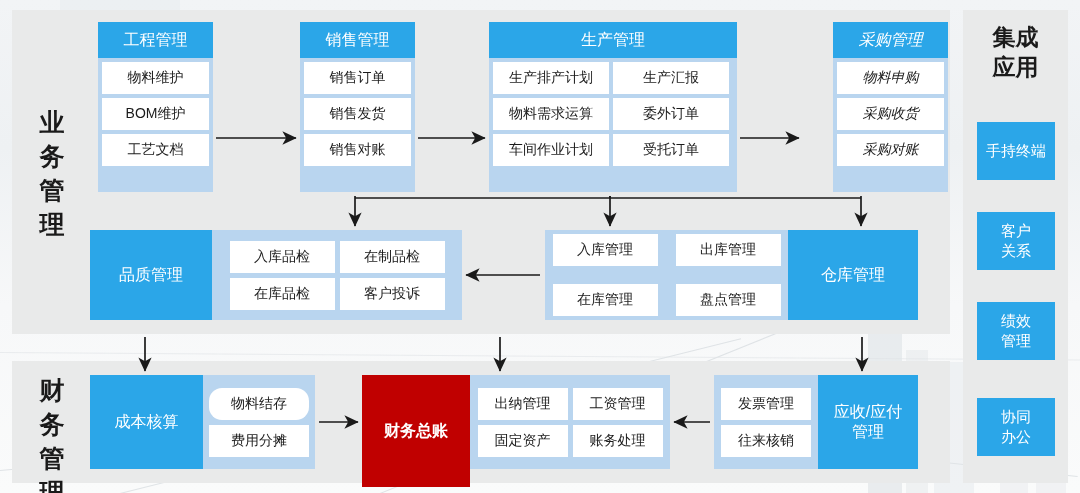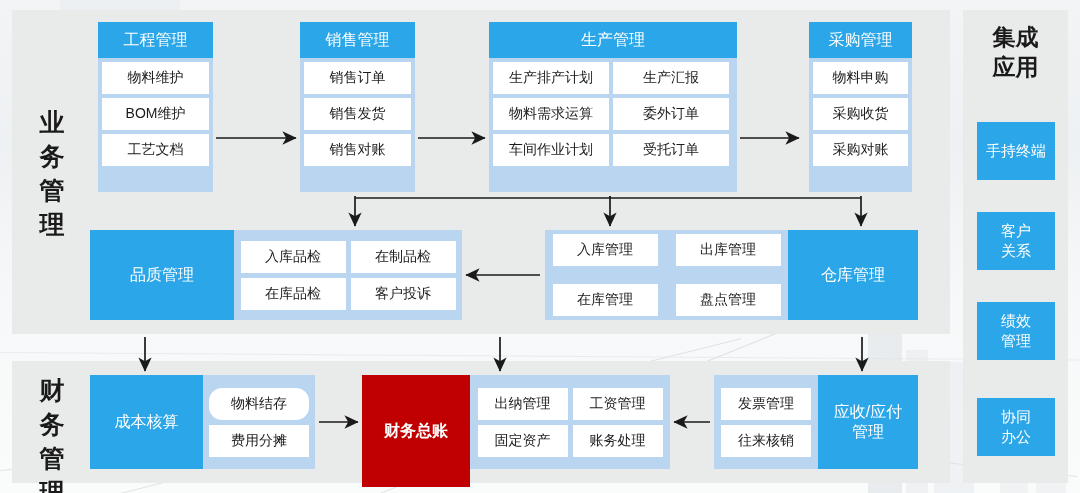--- a/index.html
+++ b/index.html
@@ -171,31 +171,31 @@
     <div class="mod-body" style="width:248px;">
       <div class="cell" style="width:116px;">生产排产计划</div>
       <div class="cell" style="width:116px;">生产汇报</div>
       <div class="cell" style="width:116px;">物料需求运算</div>
       <div class="cell" style="width:116px;">委外订单</div>
       <div class="cell" style="width:116px;">车间作业计划</div>
       <div class="cell" style="width:116px;">受托订单</div>
     </div>
   </div>
 
-  <div class="module" id="mod-purchasing" style="left:809px;top:22px;width:103px;height:170px;">
+  <div class="module" id="mod-purchasing" style="left:833px;top:22px;width:115px;height:170px;font-style:italic;">
     <div class="mod-head">采购管理</div>
     <div class="mod-body" style="flex-direction:row;justify-content:flex-end;">
       <div class="cell" style="width:107px;">物料申购</div>
       <div class="cell" style="width:107px;">采购收货</div>
       <div class="cell" style="width:107px;">采购对账</div>
     </div>
   </div>
 
   <div class="module side" id="mod-quality" style="left:90px;top:230px;width:372px;height:90px;">
-    <div class="side-head" style="width:144px;">品质管理</div>
+    <div class="side-head" style="width:122px;">品质管理</div>
     <div class="side-body">
       <div class="cell" style="width:105px;">入库品检</div>
       <div class="cell" style="width:105px;">在制品检</div>
       <div class="cell" style="width:105px;">在库品检</div>
       <div class="cell" style="width:105px;">客户投诉</div>
     </div>
   </div>
 
   <div class="module side" id="mod-warehouse" style="left:545px;top:230px;width:373px;height:90px;">
     <div class="side-body" style="order:1;gap:18px;">

